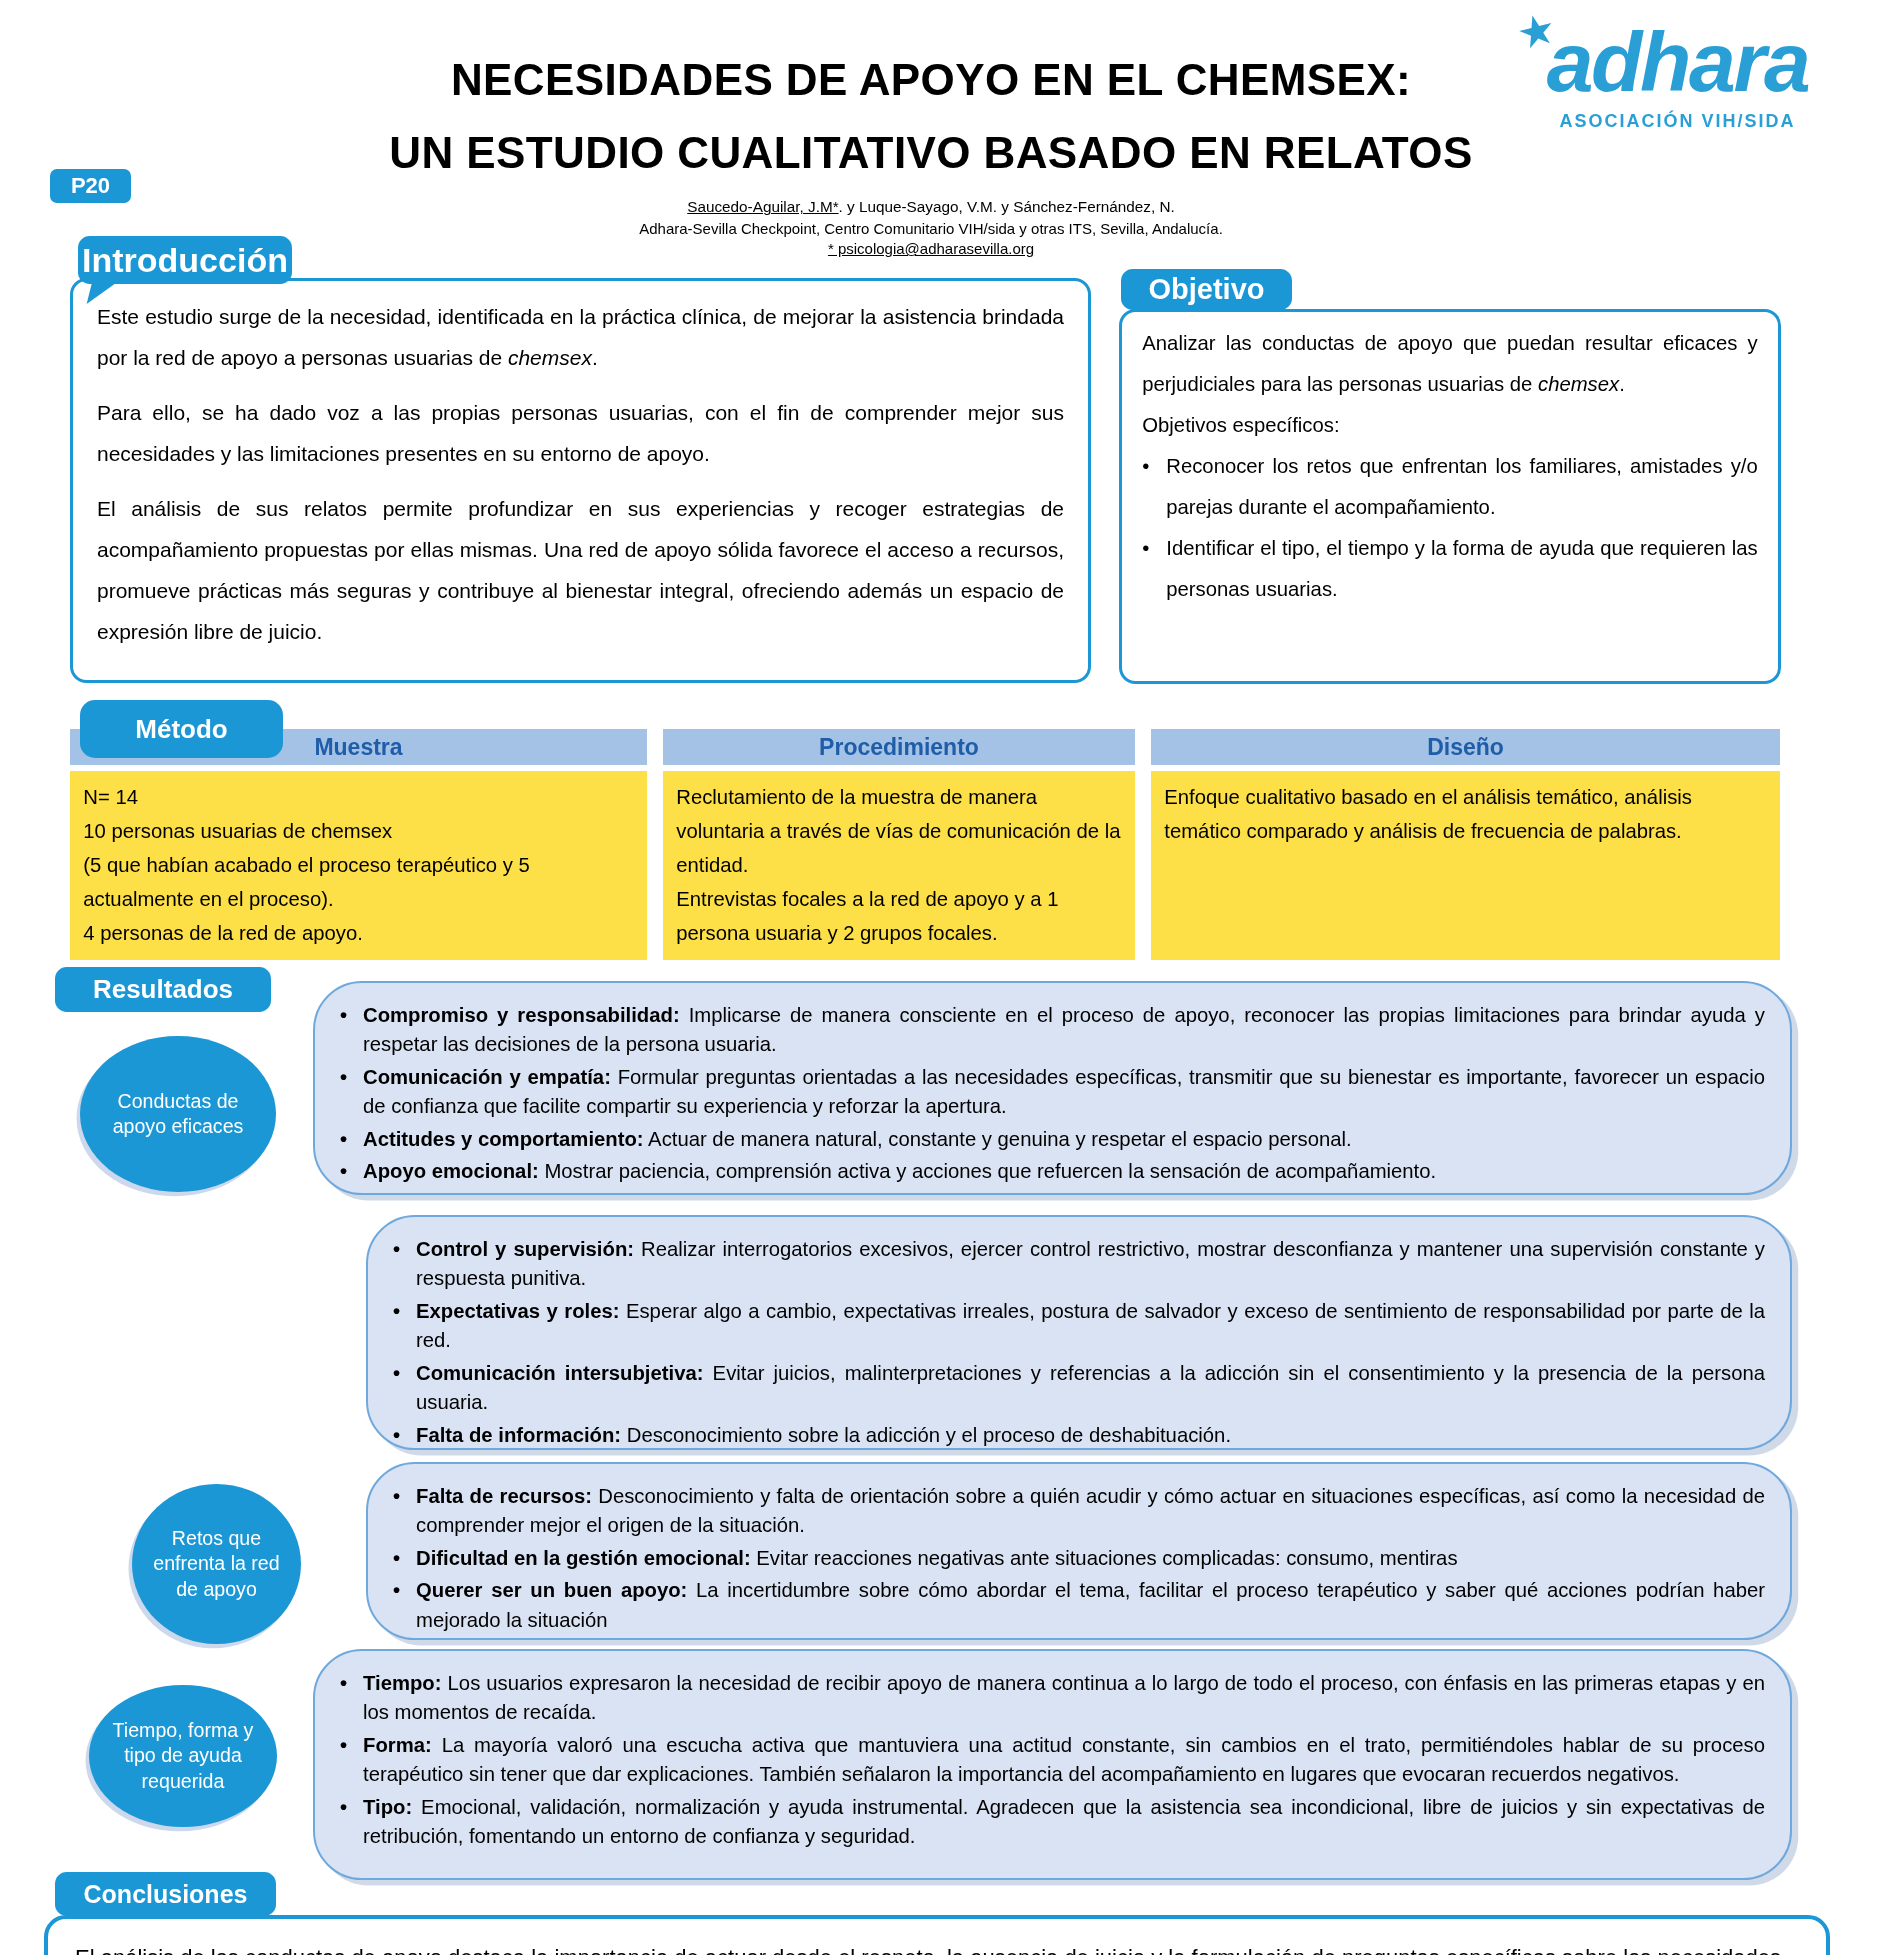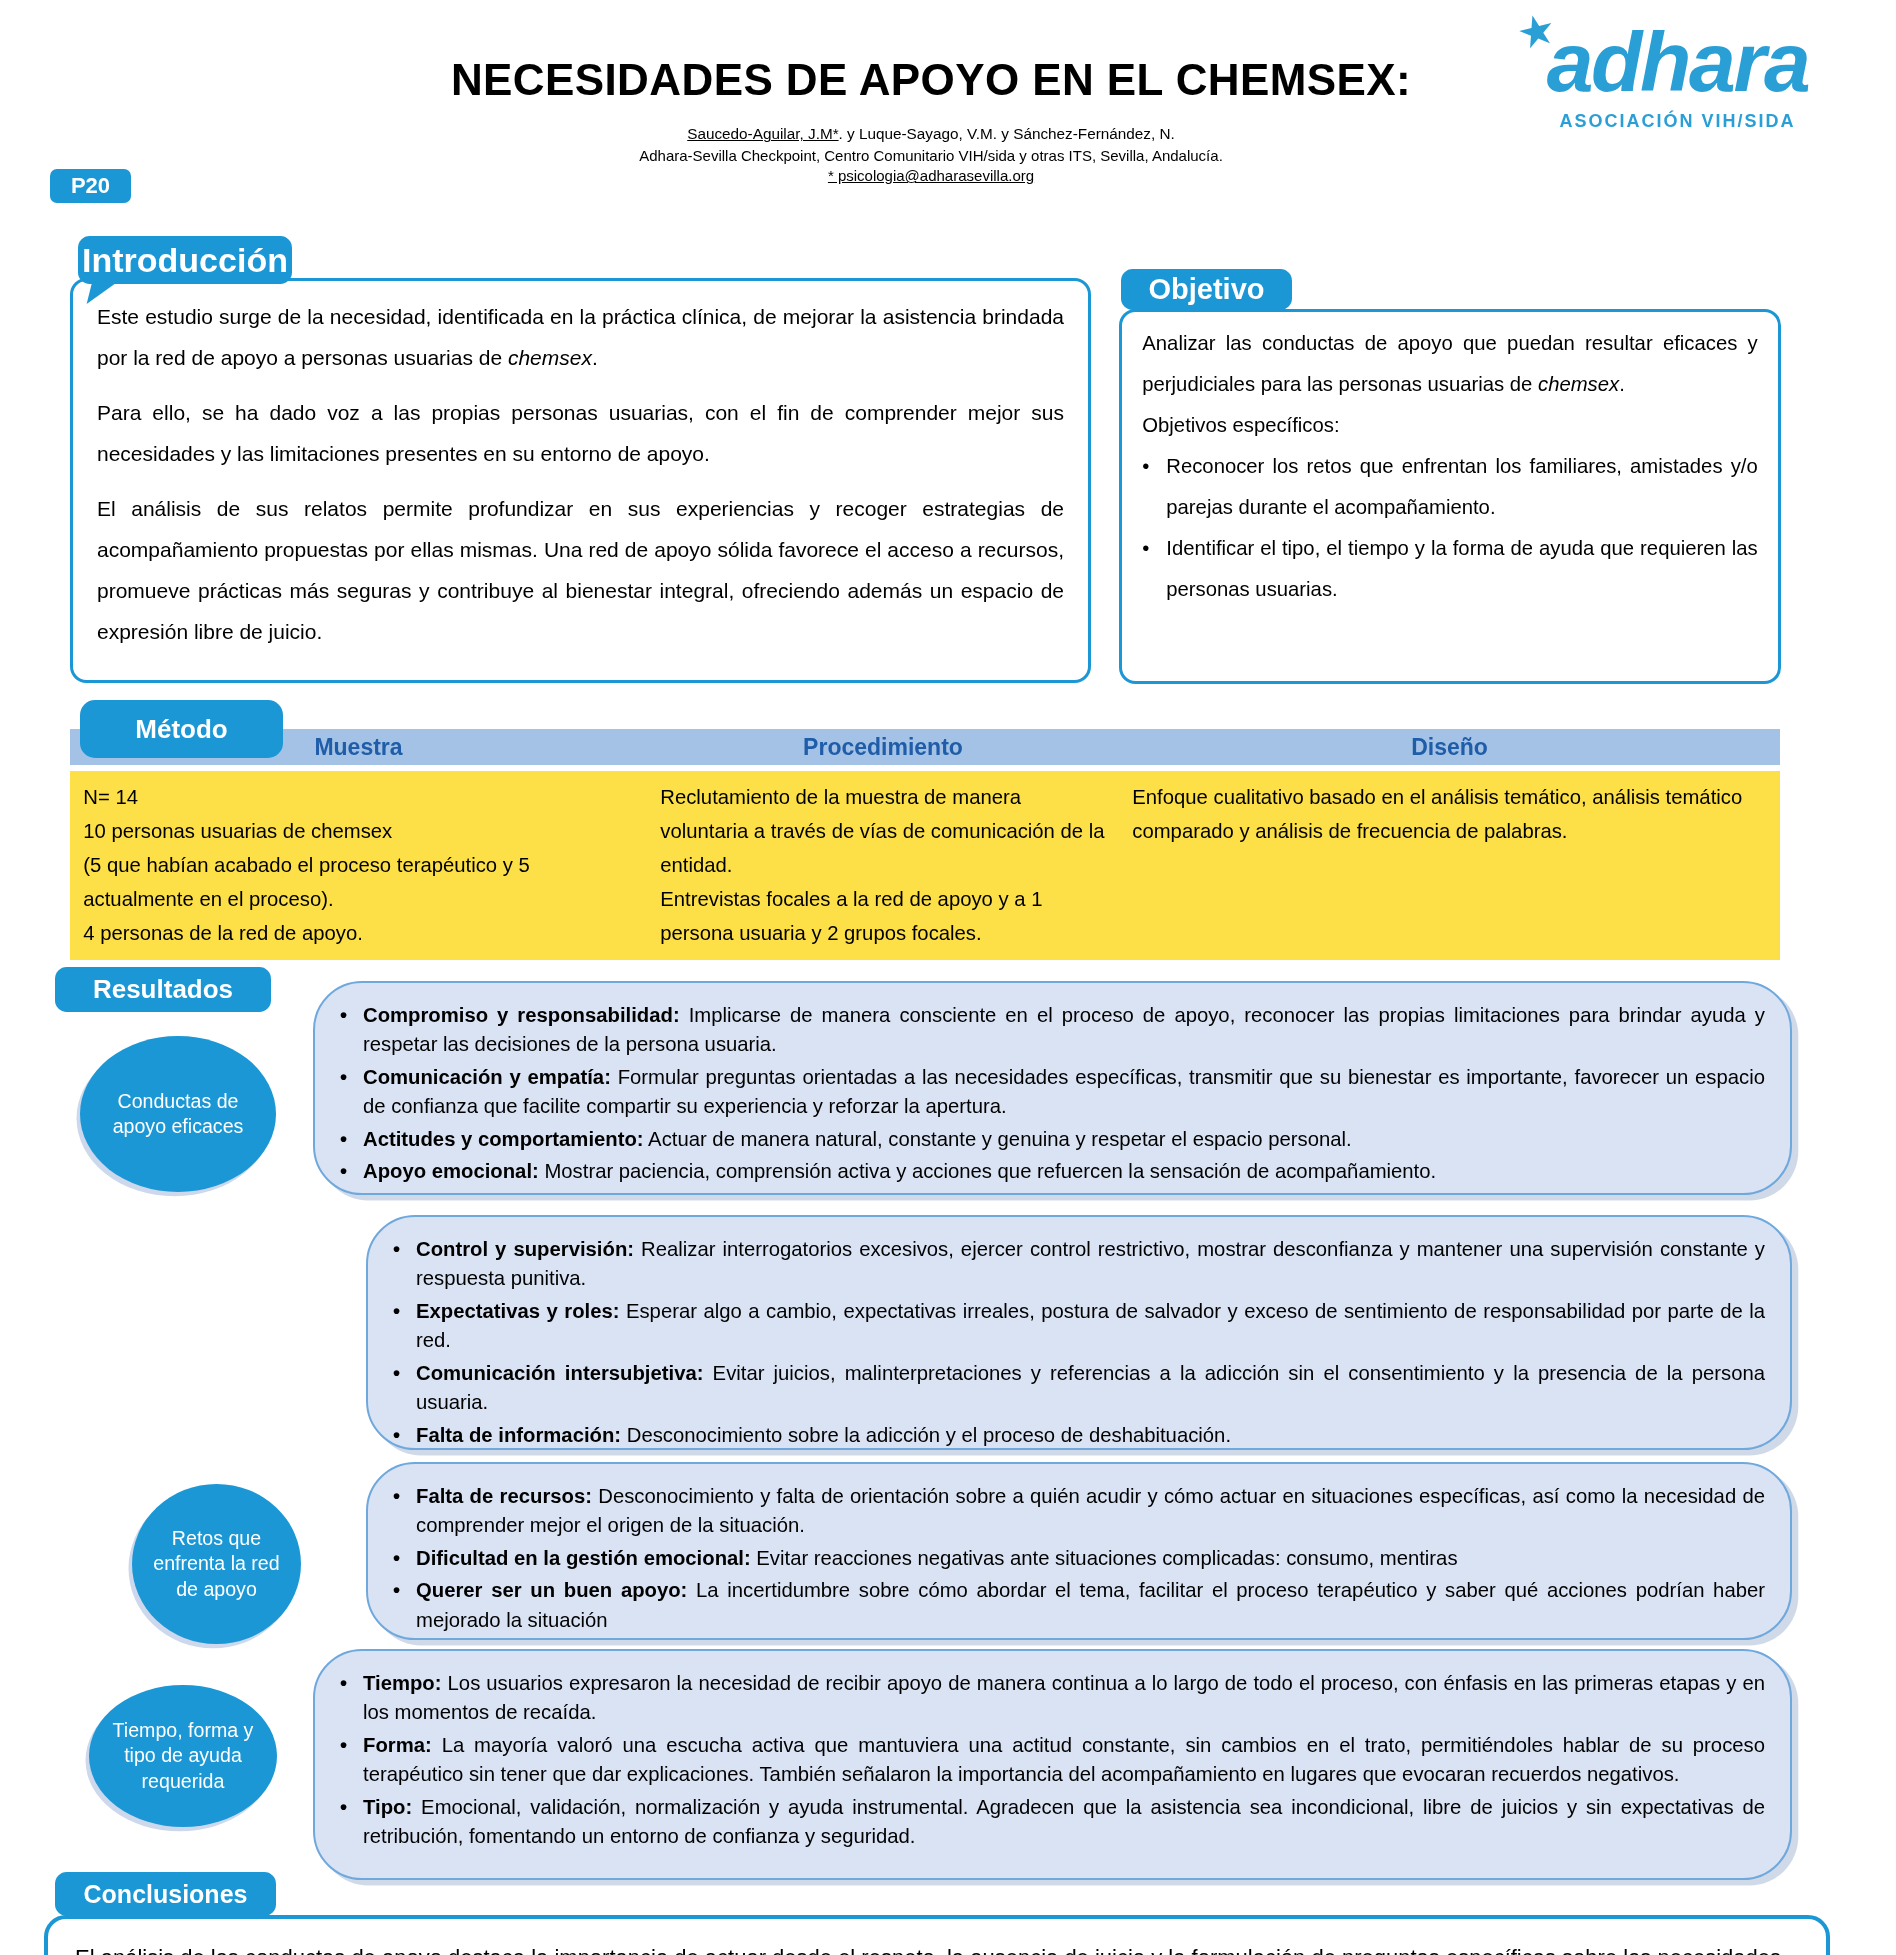--- a/index.html
+++ b/index.html
@@ -42,21 +42,21 @@
   #panel-intro p:last-child{margin:0;}
   #panel-objetivo{left:1119px;top:309px;width:662px;height:375px;padding:11px 20.3px;
          font-size:20.3px;line-height:2.02;text-align:justify;}
   #panel-objetivo p{margin:0;}
   .obullet{display:flex;}
   .obullet .dot{width:24px;flex:none;}
   .obullet .btext{flex:1;text-align:justify;}
 
   
   #metodo-table{position:absolute;left:70px;top:729px;width:1710px;z-index:1;}
-  .mrow{display:flex;gap:0;}
+  .mrow{display:flex;gap:16px;}
   .mrow.head{margin-bottom:5.5px;}
   .mhead{background:#a4c2e5;color:#1f5da8;font-weight:bold;font-size:23px;height:36px;
          display:flex;align-items:center;justify-content:center;box-sizing:border-box;}
   .mcell{background:#fde047;font-size:20.3px;line-height:1.68;padding:9.4px 13.3px;
          box-sizing:border-box;min-height:185px;}
   .mc0{width:577px;flex:none;}
   .mc1{width:472px;flex:none;}
   .mc2{flex:1;}
 
   
@@ -86,20 +86,21 @@
 </style>
 </head>
 <body>
 
 <div class="poster">
 
   <div id="badge">P20</div>
 
   <div id="title-block">
     <div class="title-line">NECESIDADES DE APOYO EN EL CHEMSEX:</div>
+    <div class="title-line">UN ESTUDIO CUALITATIVO BASADO EN RELATOS</div>
     <div id="authors"><span class="u">Saucedo-Aguilar, J.M*</span><span>. y Luque-Sayago, V.M. y Sánchez-Fernández, N.</span></div>
     <div id="affiliation">Adhara-Sevilla Checkpoint, Centro Comunitario VIH/sida y otras ITS, Sevilla, Andalucía.</div>
     <div id="email">* psicologia@adharasevilla.org</div>
   </div>
 
   <div id="logo-adhara">
     <span id="logo-star">★</span>
     <span id="logo-name">adhara</span>
     <div id="logo-sub">ASOCIACIÓN VIH/SIDA</div>
   </div>

